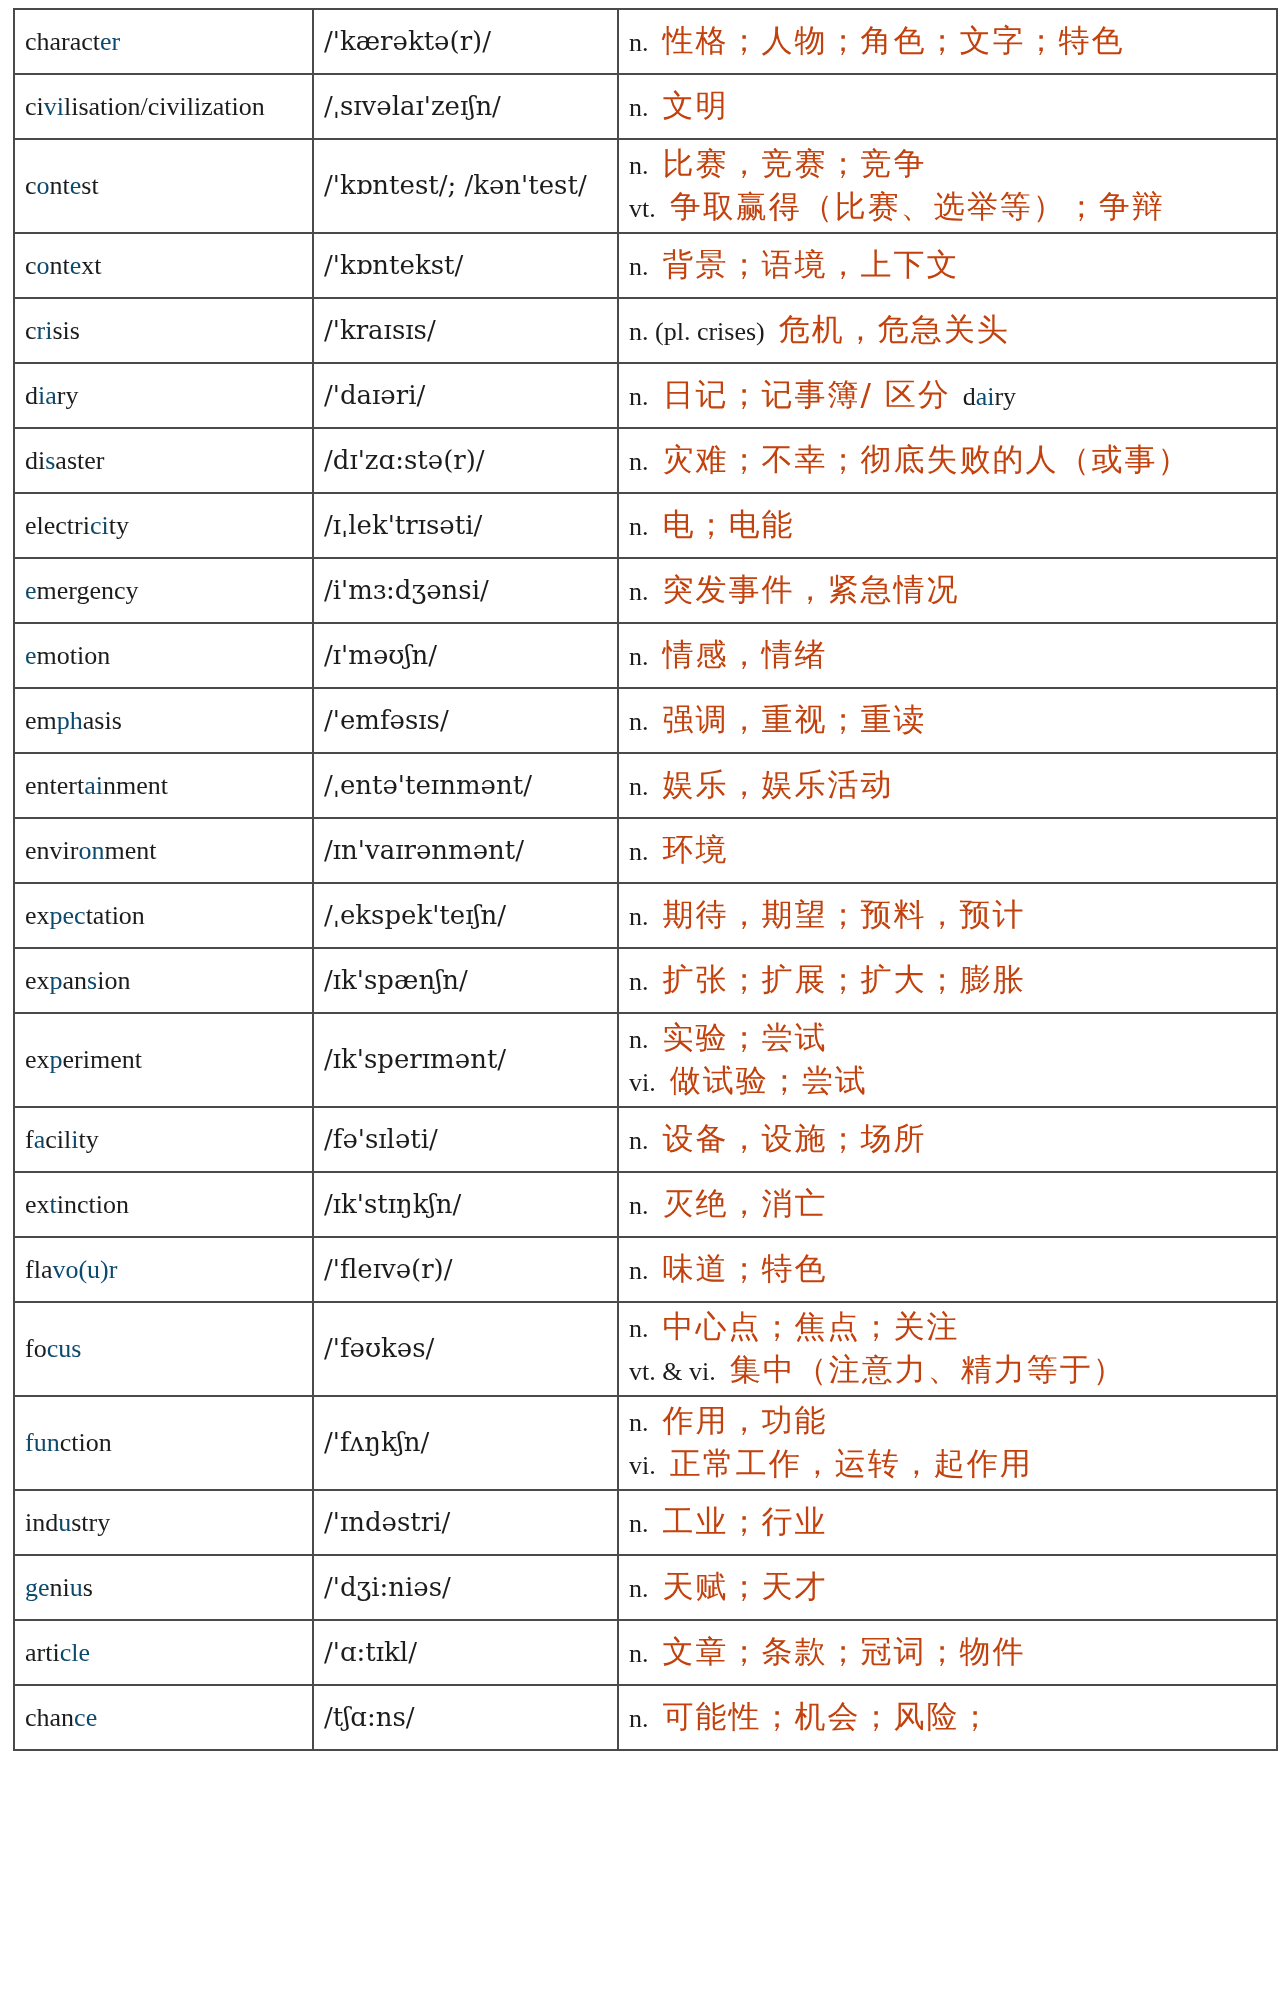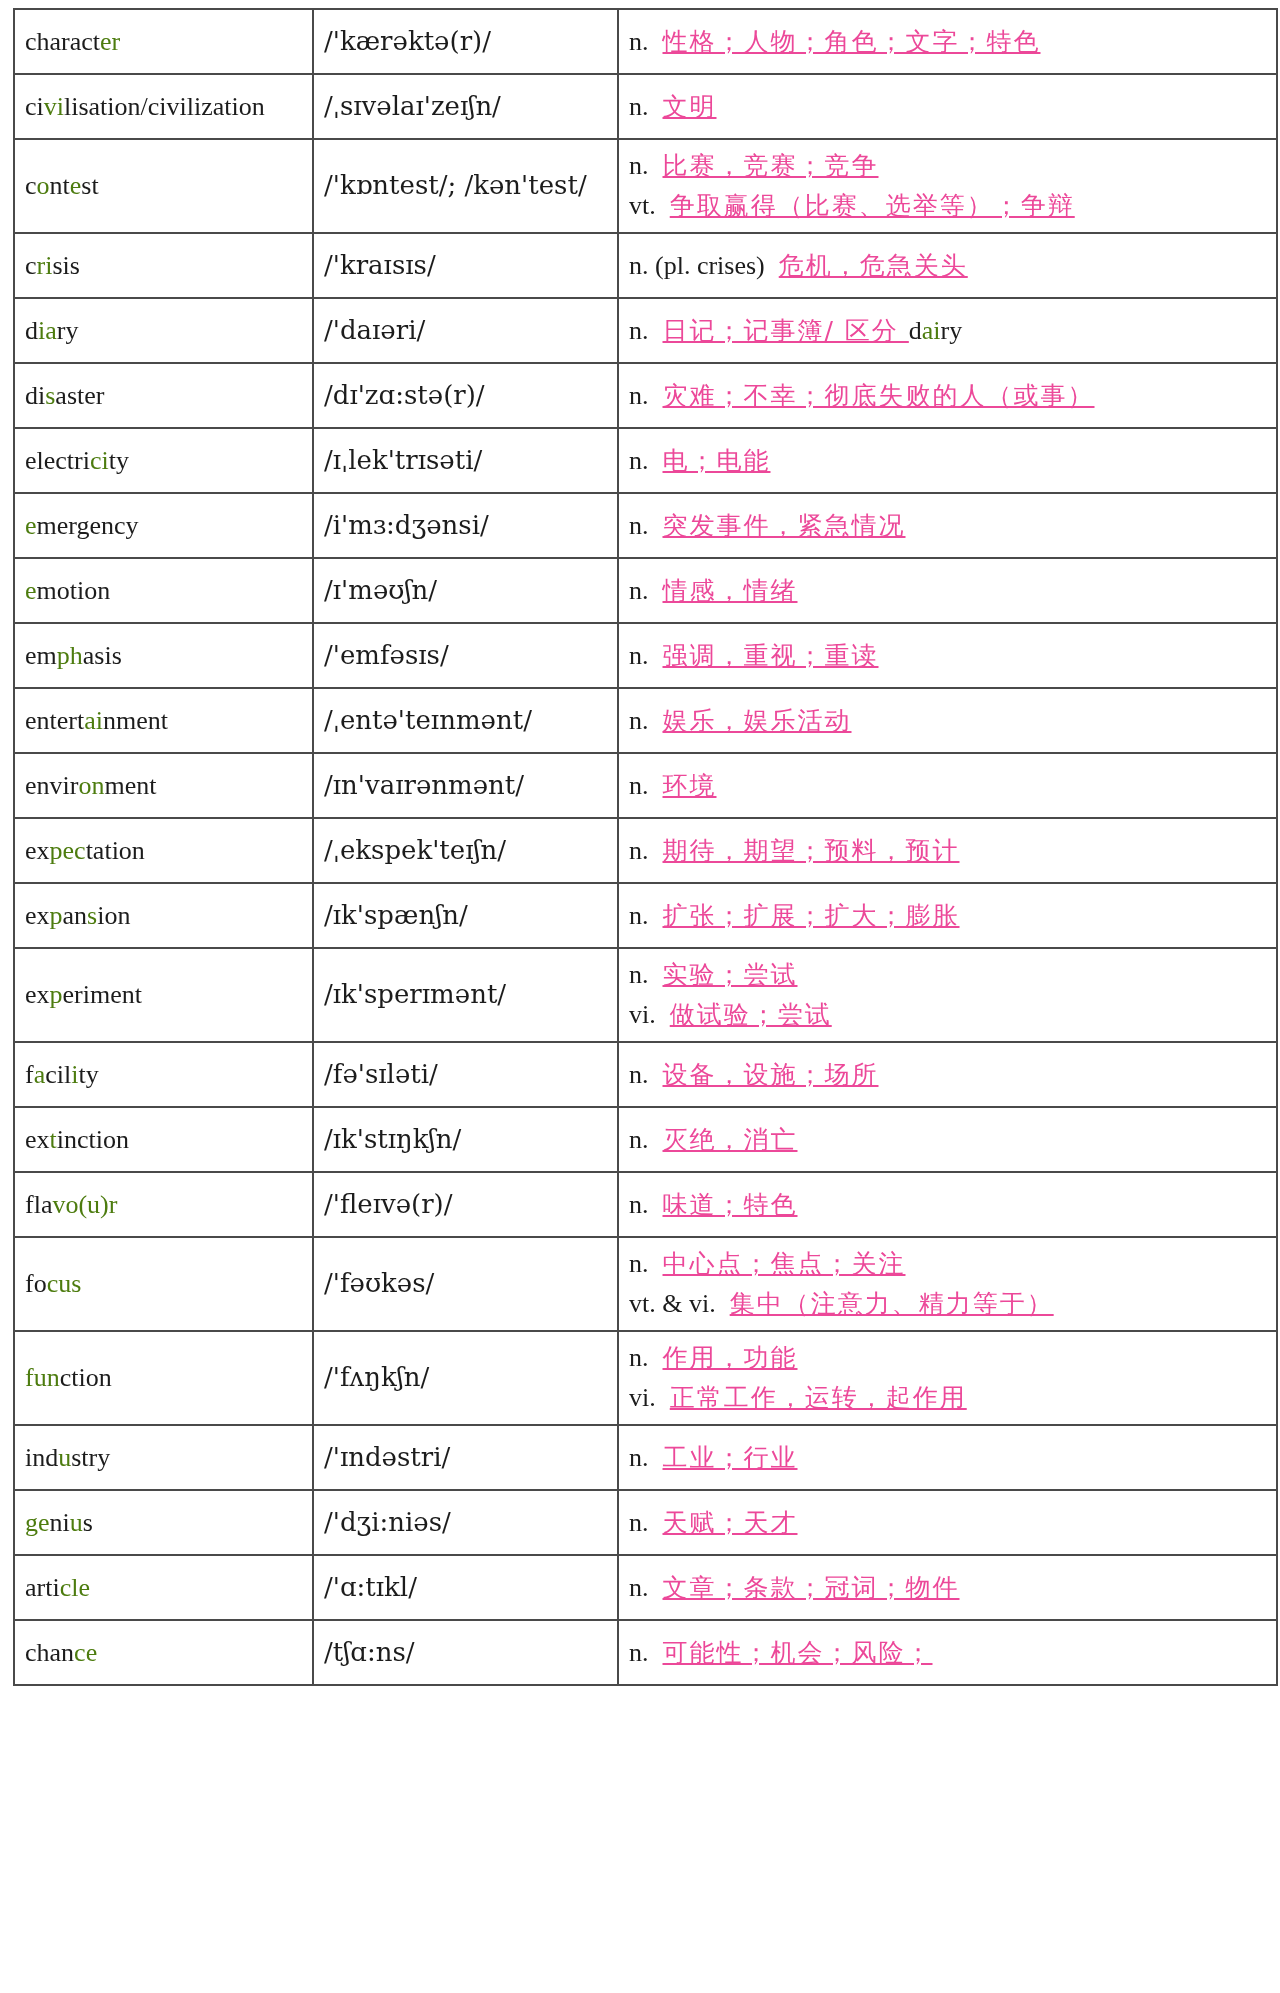--- a/index.html
+++ b/index.html
@@ -19,23 +19,23 @@
       font-size: 26px;
       line-height: 1.2;
       white-space: nowrap;
       overflow: hidden;
     }
     .vocab-table tr.single td { height: 63px; }
     .vocab-table tr.double td { height: 92px; }
     .col-word { width: 299px; }
     .col-ipa { width: 305px; }
     .col-def { width: auto; }
-    .hl { color: #4d7c0f; }
+    .hl { color: #0c4a6e; }
     .def-line { display: block; line-height: 40px; }
-    .def-text { font-family: "DejaVu Sans", "Liberation Sans", sans-serif; font-size: 25px; color: #ec4899; letter-spacing: 2px; text-decoration: underline; }
+    .def-text { font-family: "DejaVu Sans", "Liberation Sans", sans-serif; font-size: 31px; color: #c2410c; letter-spacing: 2px; }
     .pos { font-family: "Liberation Serif", serif; font-size: 26px; margin-right: 14px; letter-spacing: 0; }
     .ipa { font-family: "DejaVu Serif", "Liberation Serif", serif; font-size: 24px; }
     .word-seg { }
   </style>
 </head>
 <body>
 
 <table class="vocab-table">
   <colgroup>
     <col class="col-word">
@@ -59,20 +59,27 @@
       </tr>
       <tr class="double">
         <td><span class="word-seg">c</span><span class="hl">o</span><span class="word-seg">nt</span><span class="hl">e</span><span class="word-seg">st</span></td>
         <td class="ipa">/'kɒntest/; /kən'test/</td>
         <td>
           <span class="def-line"><span class="pos">n.</span><span class="def-text">比赛，竞赛；竞争</span></span>
           <span class="def-line"><span class="pos">vt.</span><span class="def-text">争取赢得（比赛、选举等）；争辩</span></span>
         </td>
       </tr>
       <tr class="single">
+        <td><span class="word-seg">c</span><span class="hl">o</span><span class="word-seg">nt</span><span class="hl">e</span><span class="word-seg">xt</span></td>
+        <td class="ipa">/'kɒntekst/</td>
+        <td>
+          <span class="def-line"><span class="pos">n.</span><span class="def-text">背景；语境，上下文</span></span>
+        </td>
+      </tr>
+      <tr class="single">
         <td><span class="word-seg">c</span><span class="hl">ri</span><span class="word-seg">sis</span></td>
         <td class="ipa">/'kraɪsɪs/</td>
         <td>
           <span class="def-line"><span class="pos">n. (pl. crises)</span><span class="def-text">危机，危急关头</span></span>
         </td>
       </tr>
       <tr class="single">
         <td><span class="word-seg">d</span><span class="hl">ia</span><span class="word-seg">ry</span></td>
         <td class="ipa">/'daɪəri/</td>
         <td>

